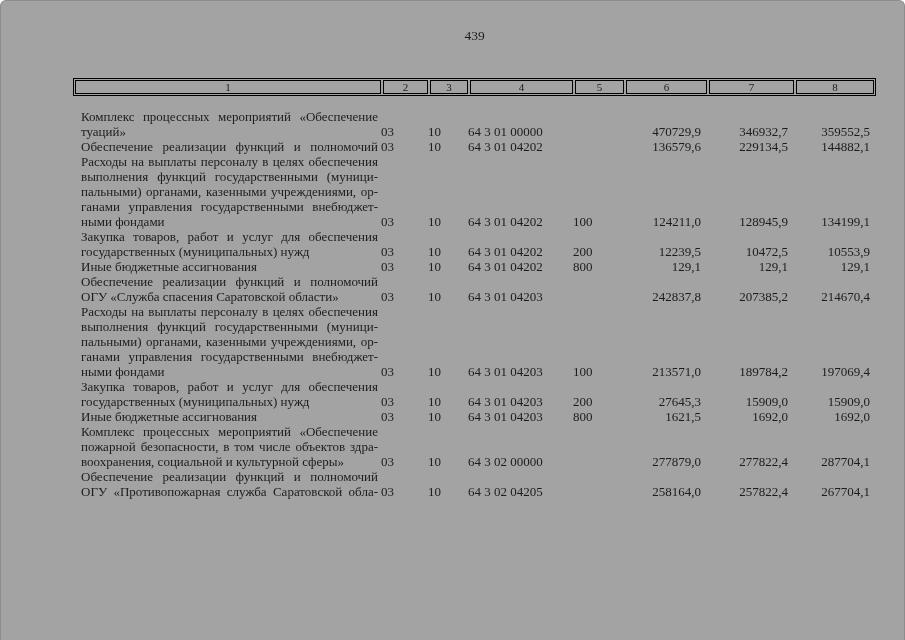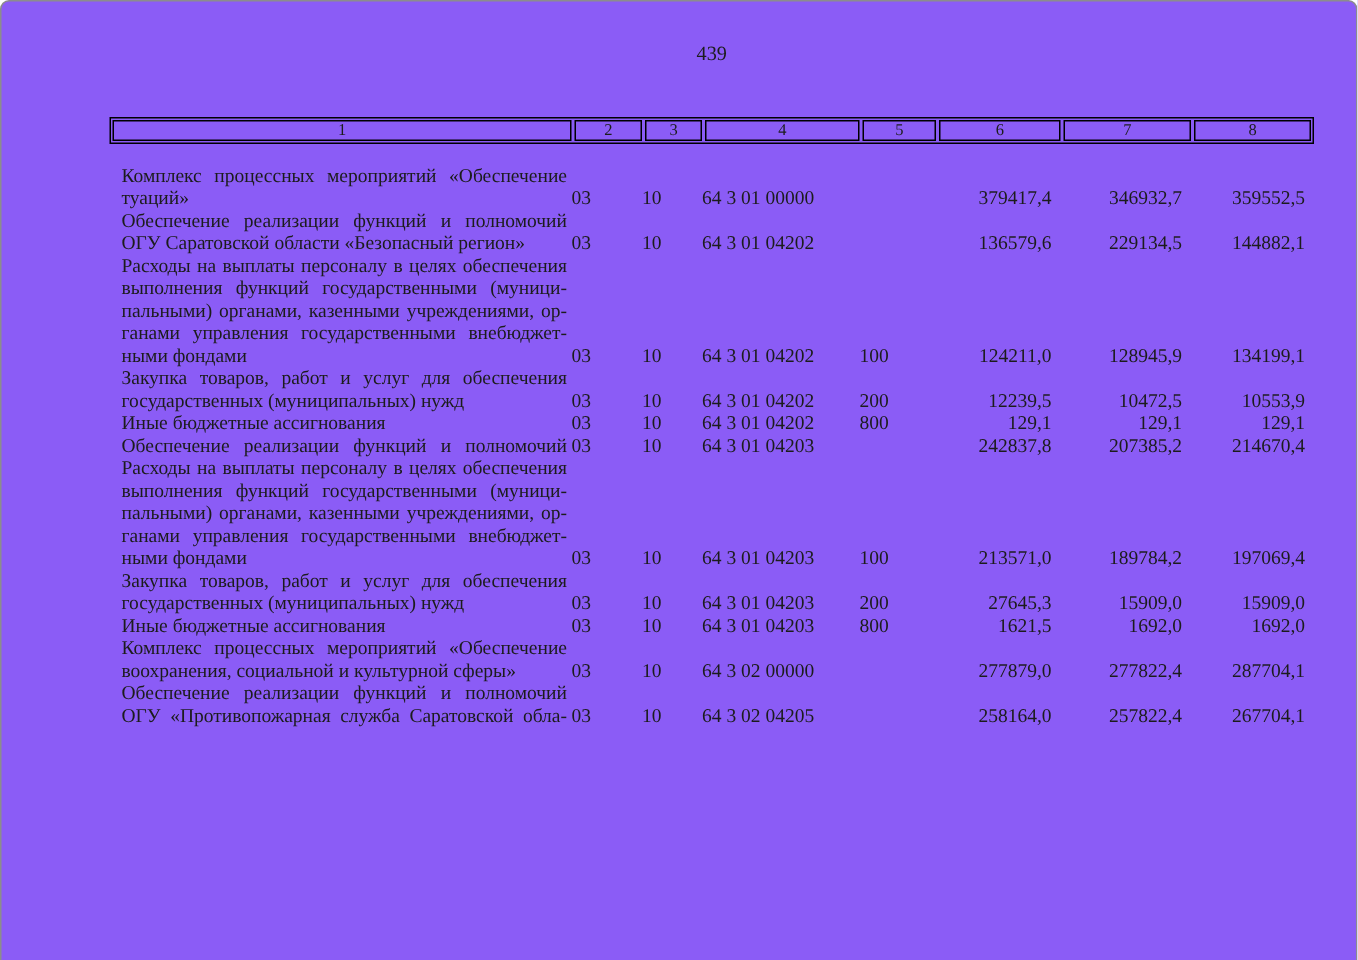--- a/index.html
+++ b/index.html
@@ -2,21 +2,21 @@
 <html><head>
 <meta charset="utf-8">
 <style>
   * { margin: 0; padding: 0; box-sizing: border-box; }
   html, body { width: 905px; height: 640px; background: #ffffff; overflow: hidden; }
   body { font-family: "Liberation Serif", serif; color: #1c1c1c; }
 
   .page {
     position: relative;
     width: 905px; height: 640px;
-    background: #8b5cf6;
+    background: #a3a3a3;
     border-top: 1px solid #8c8c8c;
     border-left: 1px solid #8c8c8c;
     border-right: 1px solid #8c8c8c;
     border-radius: 6px 6px 0 0;
   }
 
   .content { position: absolute; left: 72px; top: 27px; width: 803px; }
 
   .page-number {
     text-align: center;
@@ -80,29 +80,28 @@
       <div class="tbody">
   <div class="tr">
     <div class="td c1">
               <div class="ln">Комплекс процессных мероприятий «Обеспечение</div>
               <div class="ln last">туаций»</div>
             </div>
     <div class="td c2 ctr">03</div>
     <div class="td c3 ctr">10</div>
     <div class="td c4 ctr">64 3 01 00000</div>
     <div class="td c5 ctr"></div>
-    <div class="td c6 num">379417,4</div>
+    <div class="td c6 num">470729,9</div>
     <div class="td c7 num">346932,7</div>
     <div class="td c8 num">359552,5</div>
   </div>
 
   <div class="tr">
     <div class="td c1">
               <div class="ln">Обеспечение реализации функций и полномочий</div>
-              <div class="ln last">ОГУ Саратовской области «Безопасный регион»</div>
             </div>
     <div class="td c2 ctr">03</div>
     <div class="td c3 ctr">10</div>
     <div class="td c4 ctr">64 3 01 04202</div>
     <div class="td c5 ctr"></div>
     <div class="td c6 num">136579,6</div>
     <div class="td c7 num">229134,5</div>
     <div class="td c8 num">144882,1</div>
   </div>
 
@@ -146,20 +145,21 @@
     <div class="td c4 ctr">64 3 01 04202</div>
     <div class="td c5 ctr">800</div>
     <div class="td c6 num">129,1</div>
     <div class="td c7 num">129,1</div>
     <div class="td c8 num">129,1</div>
   </div>
 
   <div class="tr">
     <div class="td c1">
               <div class="ln">Обеспечение реализации функций и полномочий</div>
+              <div class="ln last">ОГУ «Служба спасения Саратовской области»</div>
             </div>
     <div class="td c2 ctr">03</div>
     <div class="td c3 ctr">10</div>
     <div class="td c4 ctr">64 3 01 04203</div>
     <div class="td c5 ctr"></div>
     <div class="td c6 num">242837,8</div>
     <div class="td c7 num">207385,2</div>
     <div class="td c8 num">214670,4</div>
   </div>
 
@@ -203,20 +203,21 @@
     <div class="td c4 ctr">64 3 01 04203</div>
     <div class="td c5 ctr">800</div>
     <div class="td c6 num">1621,5</div>
     <div class="td c7 num">1692,0</div>
     <div class="td c8 num">1692,0</div>
   </div>
 
   <div class="tr">
     <div class="td c1">
               <div class="ln">Комплекс процессных мероприятий «Обеспечение</div>
+              <div class="ln">пожарной безопасности, в том числе объектов здра-</div>
               <div class="ln last">воохранения, социальной и культурной сферы»</div>
             </div>
     <div class="td c2 ctr">03</div>
     <div class="td c3 ctr">10</div>
     <div class="td c4 ctr">64 3 02 00000</div>
     <div class="td c5 ctr"></div>
     <div class="td c6 num">277879,0</div>
     <div class="td c7 num">277822,4</div>
     <div class="td c8 num">287704,1</div>
   </div>

